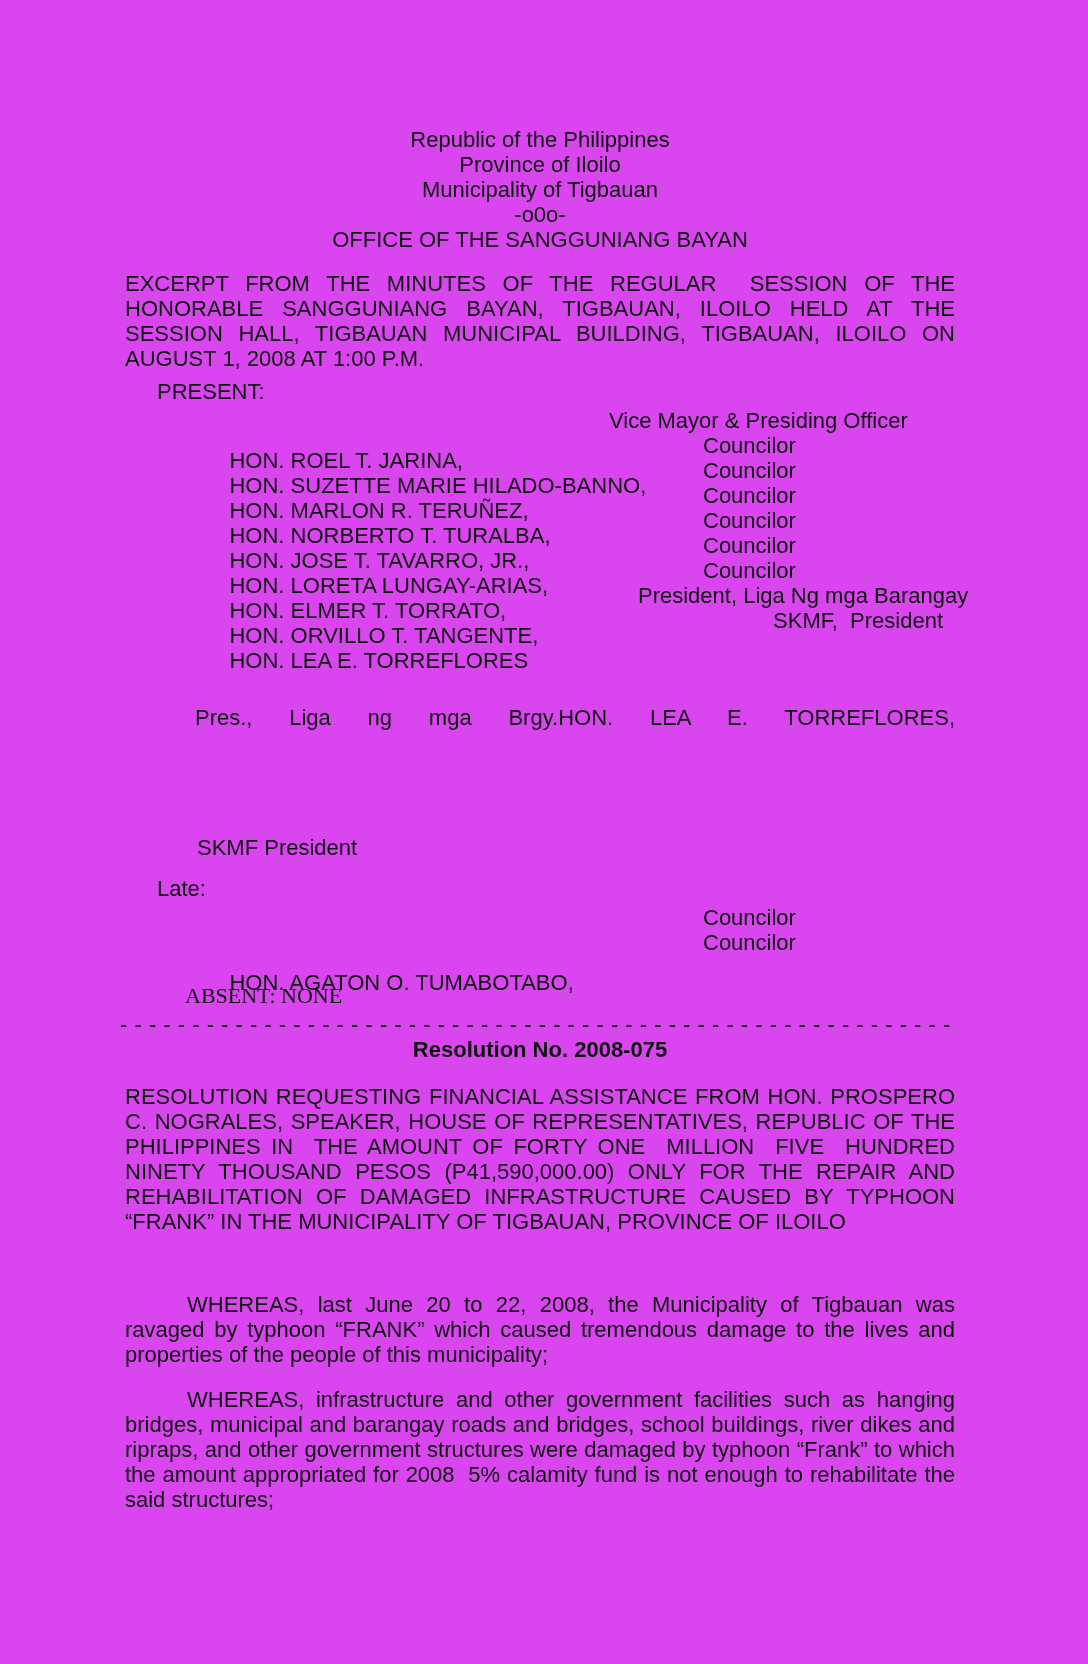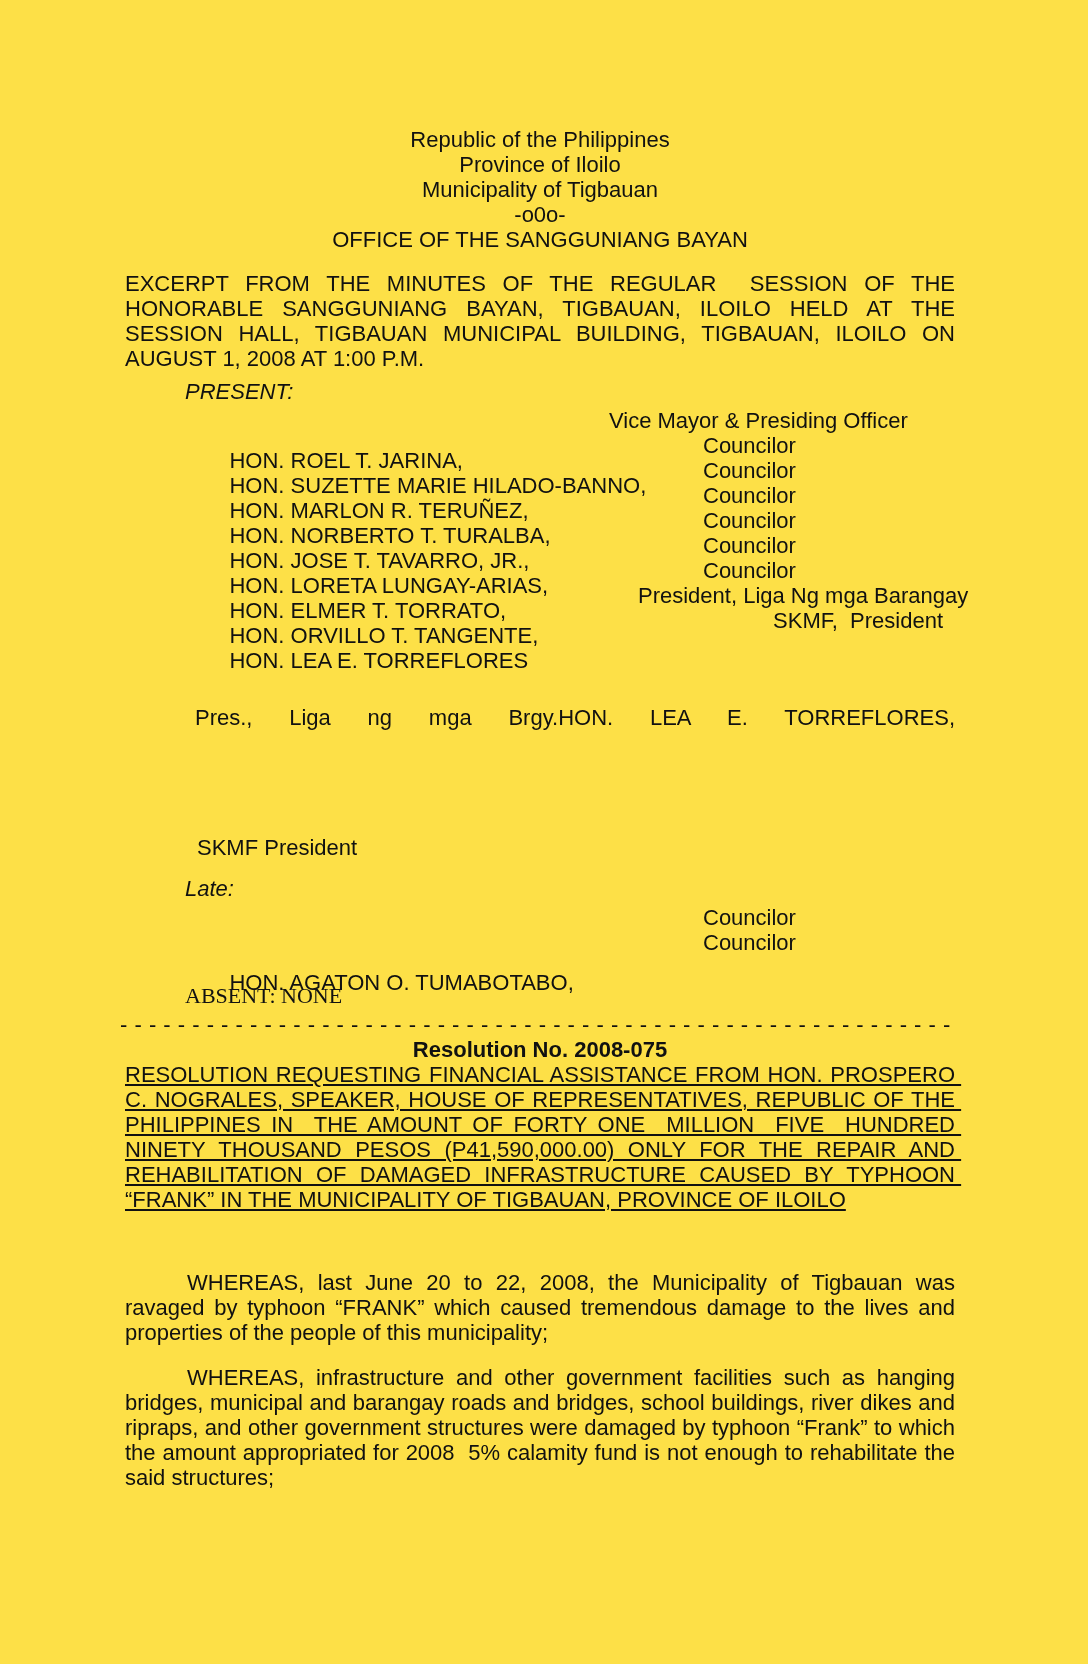--- a/index.html
+++ b/index.html
@@ -3,39 +3,39 @@
 <meta charset="utf-8">
 <style>
   * { margin: 0; padding: 0; box-sizing: border-box; }
   html, body { background: #e8e8e8; }
   body { width: 1088px; }
 
   .page {
     position: relative;
     width: 1088px;
     height: 1664px;
-    background: #fde047;
+    background: #d946ef;
     color: #111111;
     font-family: "Liberation Sans", "DejaVu Sans", sans-serif;
     font-size: 22px;
     line-height: 25px;
     padding: 127px 133px 0 125px;
     overflow: hidden;
   }
 
   .doc-header { text-align: center; }
   .header-line { white-space: pre; }
 
   .excerpt {
     margin-top: 19px;
     text-align: justify;
     white-space: pre-wrap;
   }
 
-  .section-label { margin-left: 60px; font-style: italic; }
+  .section-label { margin-left: 32px; }
 
   .present-label { margin-top: 8px; }
 
   .attendee-list { margin-top: 4px; }
   .attendee-row { position: relative; height: 25px; white-space: pre; }
   .attendee-name { display: inline-block; margin-left: 80px; margin-top: 15px; }
   .attendee-role { position: absolute; top: 0; left: 578px; }
 
   
   #present-list .attendee-row:nth-child(1) .attendee-role { left: 484px; }
@@ -63,24 +63,23 @@
     overflow: hidden;
     letter-spacing: 0.5px;
   }
 
   .resolution-number {
     text-align: center;
     font-weight: bold;
   }
 
   .resolution-title {
-    margin-top: 0;
+    margin-top: 22px;
     text-align: justify;
     white-space: pre-wrap;
-    text-decoration: underline;
   }
 
   .whereas-list .whereas-clause {
     margin-top: 58px;
     text-align: justify;
     text-indent: 62px;
     white-space: pre-wrap;
   }
   .whereas-list .whereas-clause + .whereas-clause { margin-top: 20px; }
 </style>

